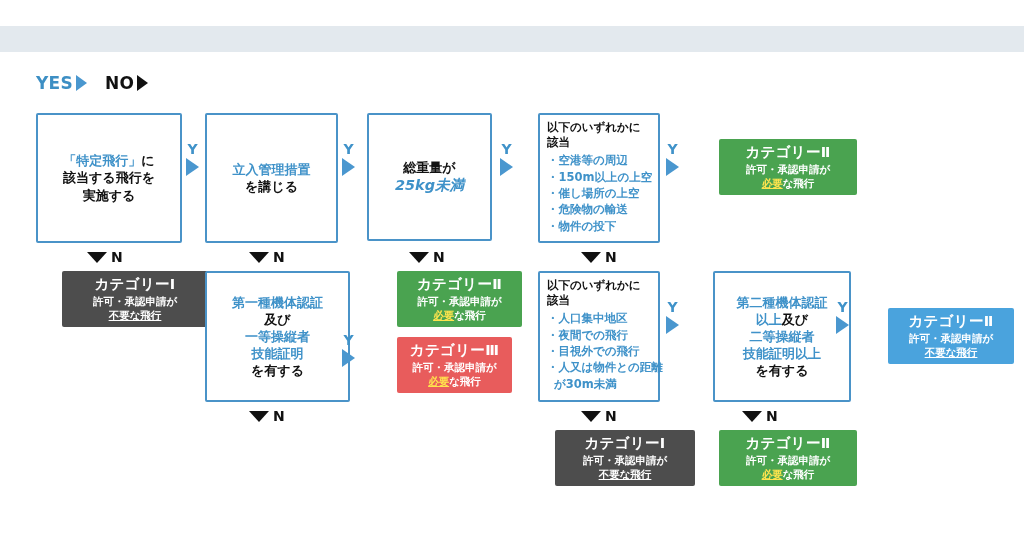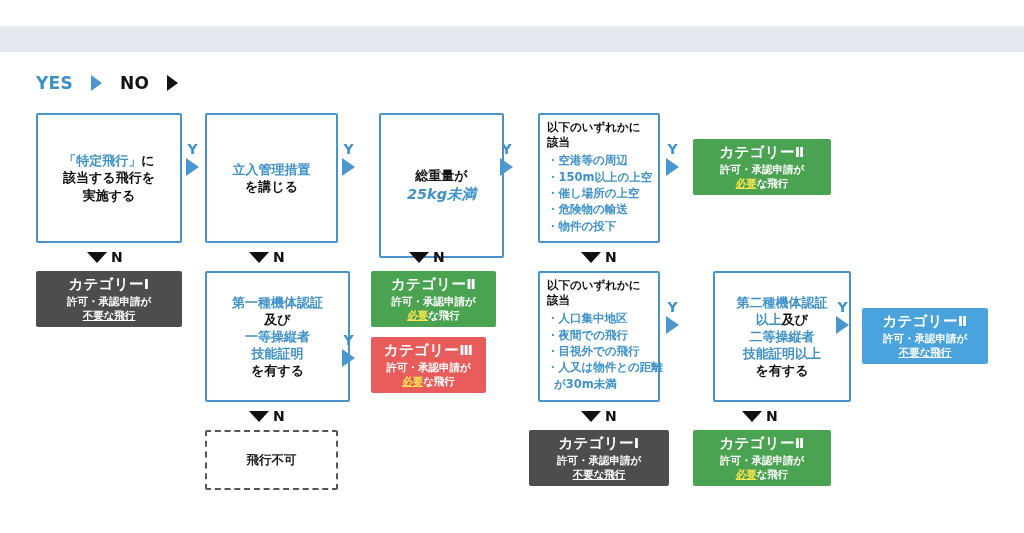--- a/index.html
+++ b/index.html
@@ -20,39 +20,39 @@
     background:#e3e9ee;
   }
   .header-title{
     position:absolute;left:14px;top:12px;
     font-size:23px;font-weight:bold;letter-spacing:.5px;
     color:#1b1b1b;white-space:nowrap;
   }
 
   
   .legend{position:absolute;left:36px;top:73px;display:flex;align-items:center;gap:18px;}
-  .legend-item{display:flex;align-items:center;gap:18px;}
+  .legend-item{display:flex;align-items:center;gap:3px;}
   .legend-label{font-size:17px;font-weight:bold;letter-spacing:.3px;}
   .legend-label.yes{color:#3d8fc4;}
   .legend-label.no{color:#111;}
   .tri{width:0;height:0;border-top:8px solid transparent;border-bottom:8px solid transparent;border-left:11px solid currentColor;}
   .tri.yes{color:#4a97cf;}
   .tri.no{color:#111;}
 
   
   .node{position:absolute;box-sizing:border-box;display:flex;flex-direction:column;
         align-items:center;justify-content:center;text-align:center;line-height:1.32;}
   .node.question{
     border:2px solid #4a93c8;background:#fff;border-radius:2px;
   }
   .node.dashed{
     border:2px dashed #555;background:#fff;border-radius:2px;color:#222;
     font-size:12.5px;font-weight:bold;
   }
-  .node.cat{border-radius:2px;color:#fff;padding:4px 2px;}
+  .node.cat{border-radius:2px;color:#fff;padding:4px 2px;margin-left:26px;}
   .node.cat.gray{background:#4d4d4d;}
   .node.cat.green{background:#4aa350;}
   .node.cat.red{background:#e85c5c;}
   .node.cat.blue{background:#4aa3dd;}
 
   .q-line{font-size:13px;font-weight:bold;color:#111;}
   .q-line.blue{color:#3f92c9;}
 
   .cat-title{font-size:14.5px;font-weight:bold;letter-spacing:.3px;margin-bottom:1px;}
   .cat-sub{font-size:10.5px;font-weight:bold;line-height:1.3;}
@@ -136,35 +136,32 @@
     <div class="q-line blue">一等操縦者</div>
     <div class="q-line blue">技能証明</div>
     <div class="q-line">を有する</div>
   </div>
 
   <div class="conn-n" style="left:249px;top:409px;">
     <span class="na"></span>
     <span class="nl">N</span>
   </div>
 
-  <div class="node dashed" style="left:205px;top:430px;width:133px;height:60px;">
-    <div>飛行不可</div>
-  </div>
 
   <div class="conn-y" style="left:342px;top:142px;">
     <span class="yl">Y</span>
     <span class="ya"></span>
   </div>
 
   <div class="conn-y" style="left:342px;top:333px;">
     <span class="yl">Y</span>
     <span class="ya"></span>
   </div>
 
-  <div class="node question" style="left:379px;top:113px;width:125px;height:145px;">
+  <div class="node question" style="left:367px;top:113px;width:125px;height:128px;">
     <div class="q-line">総重量が</div>
     <div class="q-line blue" style="font-size:14.5px;font-style:italic;">25kg未満</div>
   </div>
 
   <div class="conn-n" style="left:409px;top:250px;">
     <span class="na"></span>
     <span class="nl">N</span>
   </div>
 
   <div class="node cat green" style="left:371px;top:271px;width:125px;height:56px;">

